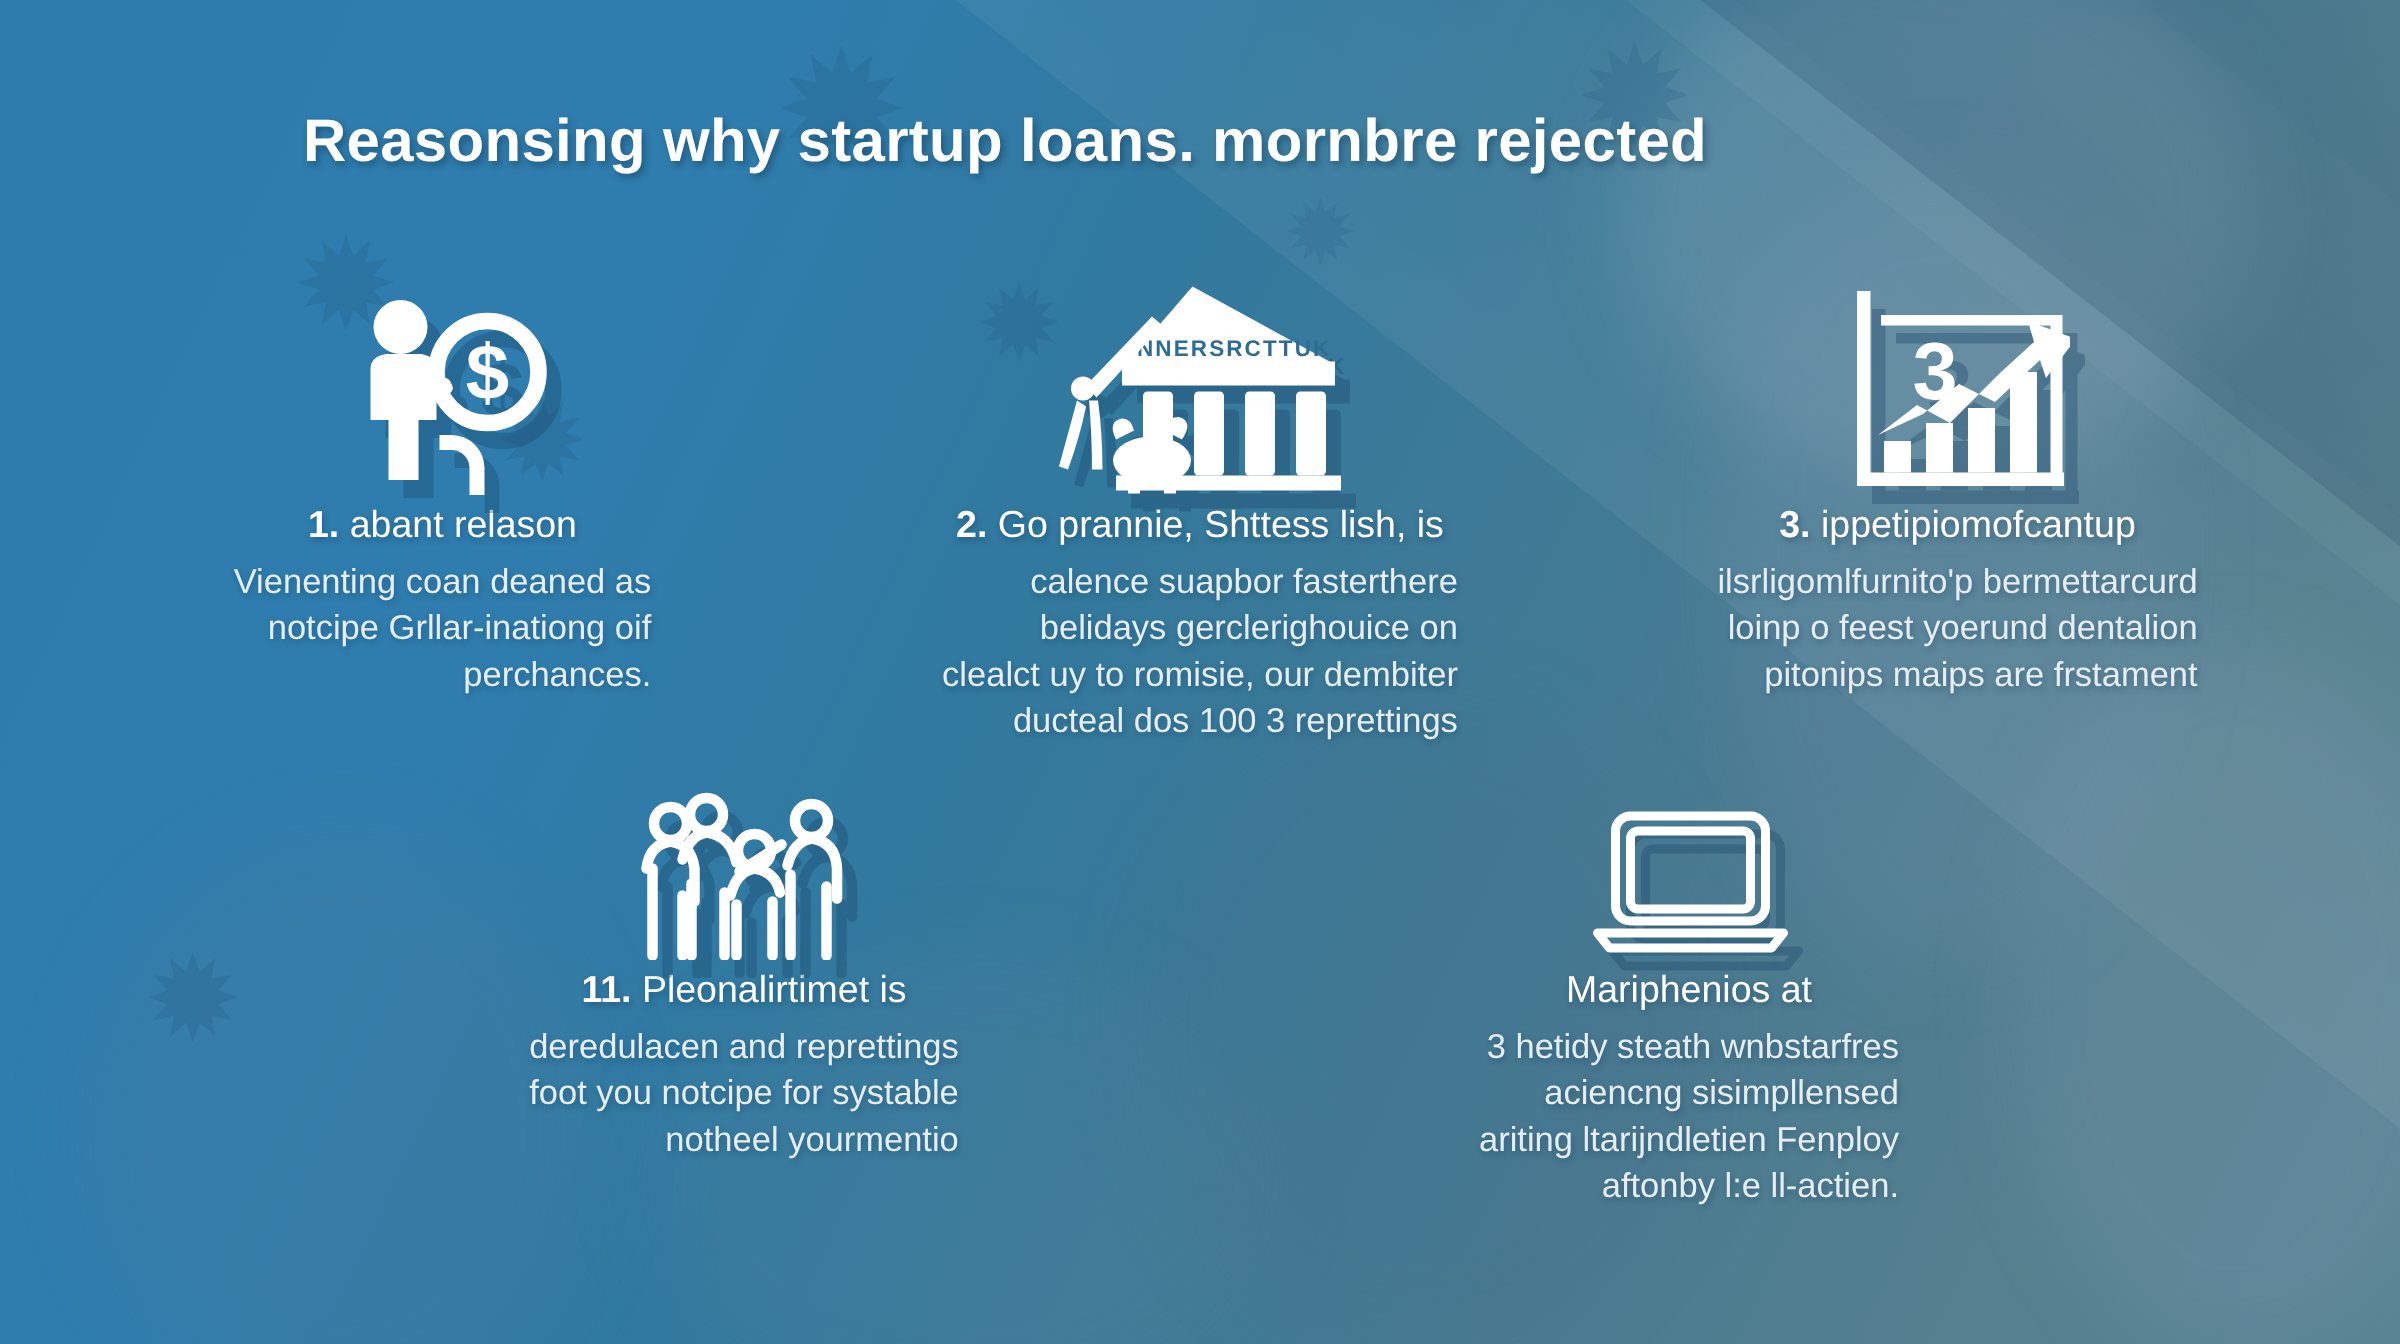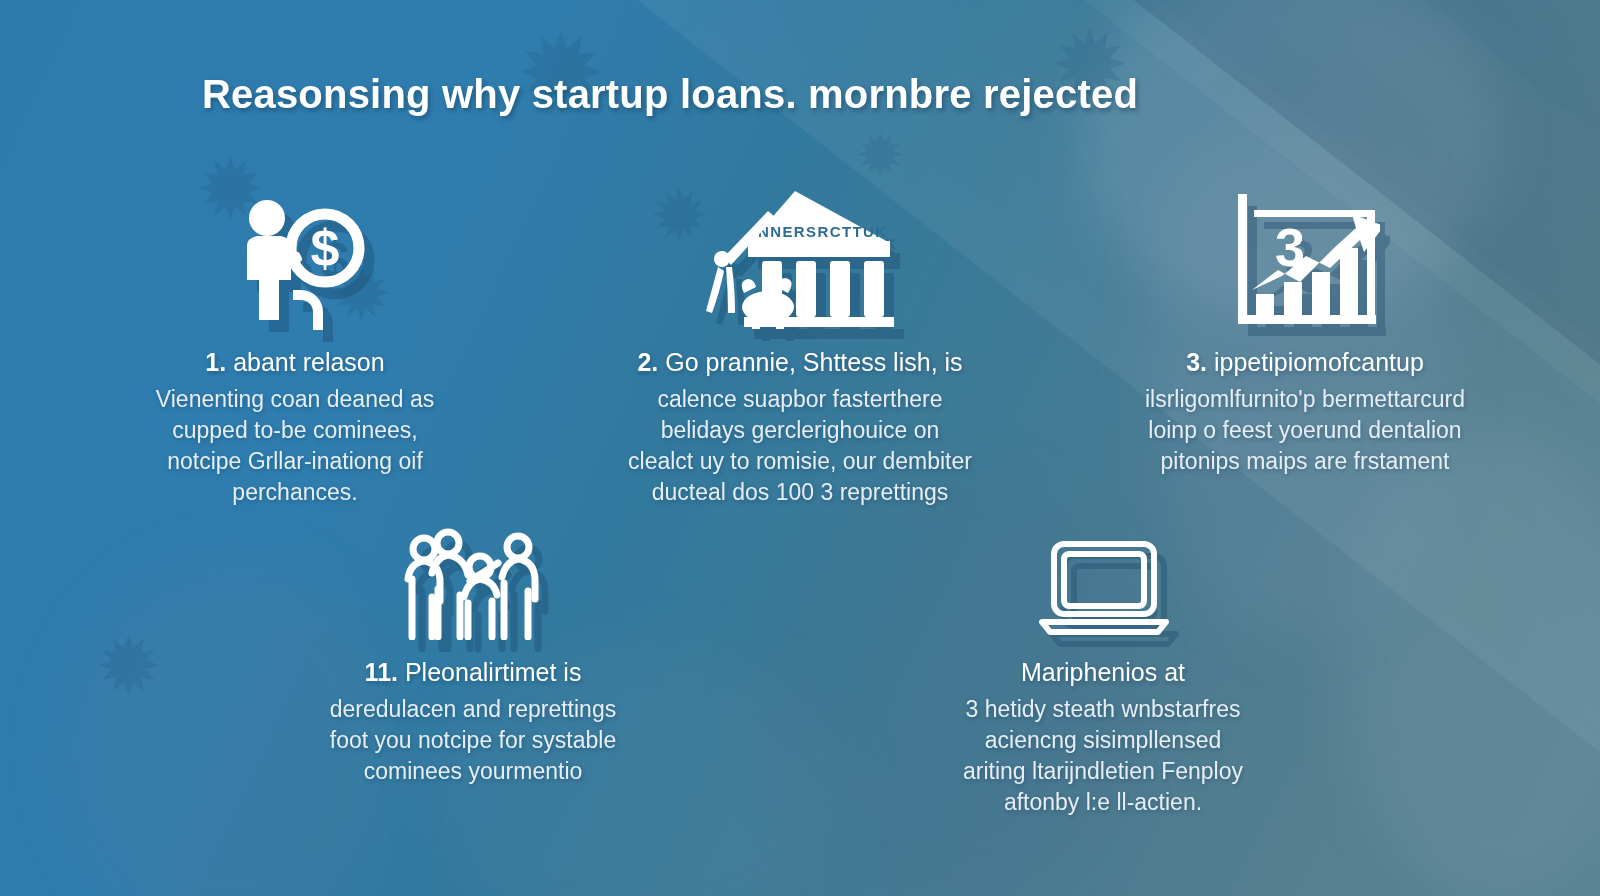--- a/index.html
+++ b/index.html
@@ -51,42 +51,42 @@
     letter-spacing:.2px;
     text-shadow:2px 3px 5px rgba(15,50,80,.45);
     white-space:nowrap;
   }
 
   .grid-top{
     position:absolute; left:60px; top:180px; width:1480px;
     display:flex; justify-content:space-between;
   }
   .grid-bottom{
-    position:absolute; left:238px; top:520px; width:1100px;
+    position:absolute; left:261px; top:520px; width:1100px;
     display:flex; justify-content:space-between;
   }
   .cell{ width:470px; display:flex; flex-direction:column; align-items:center; }
   .cell-b{ width:470px; display:flex; flex-direction:column; align-items:center; }
 
   .iconwrap{
     height:150px; display:flex; align-items:flex-end; justify-content:center;
     position:relative;
   }
   .iconwrap svg{ display:block; filter:drop-shadow(10px 12px 0 rgba(26,70,104,.35)); }
 
   .heading{
-    margin-top:18px;
+    margin-top:6px;
     font-size:25px; color:#ffffff; text-align:center;
     text-shadow:1px 2px 4px rgba(15,50,80,.40);
     white-space:nowrap;
   }
   .heading .num{ font-weight:bold; }
   .body{
     margin-top:7px;
-    font-size:23px; line-height:31px; color:#e6eef5; text-align:center;
+    font-size:23px; line-height:31px; color:#e6eef5; text-align:right;
     text-shadow:1px 2px 4px rgba(15,50,80,.35);
     white-space:nowrap;
   }
   .body div{ white-space:nowrap; }
 </style>
 </head>
 <body>
 
 <div class="canvas">
 
@@ -126,21 +126,20 @@
             <path d="M68 100 h8 a22 22 0 0 1 22 22 v18 h-10 v-18 a12 12 0 0 0 -12 -12 h-8 z"></path>
           </g>
         </svg>
       </div>
       <div class="heading">
         <span class="num">1.</span>
         <span>abant relason</span>
       </div>
       <div class="body">
         <div>Vienenting coan deaned as</div>
-        <div>cupped to-be cominees,</div>
         <div>notcipe Grllar-inationg oif</div>
         <div>perchances.</div>
       </div>
     </div>
 
     <div class="cell">
       <div class="iconwrap">
         <svg width="200" height="145" viewBox="0 0 200 145">
           <g fill="#ffffff">
             <path d="M95 6 L190 58 h-10 v8 H58 v-8 h-8 z"></path>
@@ -228,21 +227,21 @@
           </g>
         </svg>
       </div>
       <div class="heading">
         <span class="num">11.</span>
         <span>Pleonalirtimet is</span>
       </div>
       <div class="body">
         <div>deredulacen and reprettings</div>
         <div>foot you notcipe for systable</div>
-        <div>cominees yourmentio</div>
+        <div>notheel yourmentio</div>
       </div>
     </div>
 
     <div class="cell-b">
       <div class="iconwrap" style="height:120px;">
         <svg width="135" height="110" viewBox="0 0 135 110">
           <g fill="none" stroke="#ffffff" stroke-width="6" stroke-linejoin="round">
             <rect x="18" y="14" width="100" height="70" rx="10"></rect>
             <rect x="28" y="24" width="80" height="52" rx="5"></rect>
             <path d="M6 92 h124 l-8 10 H14 z" stroke-linecap="round"></path>

